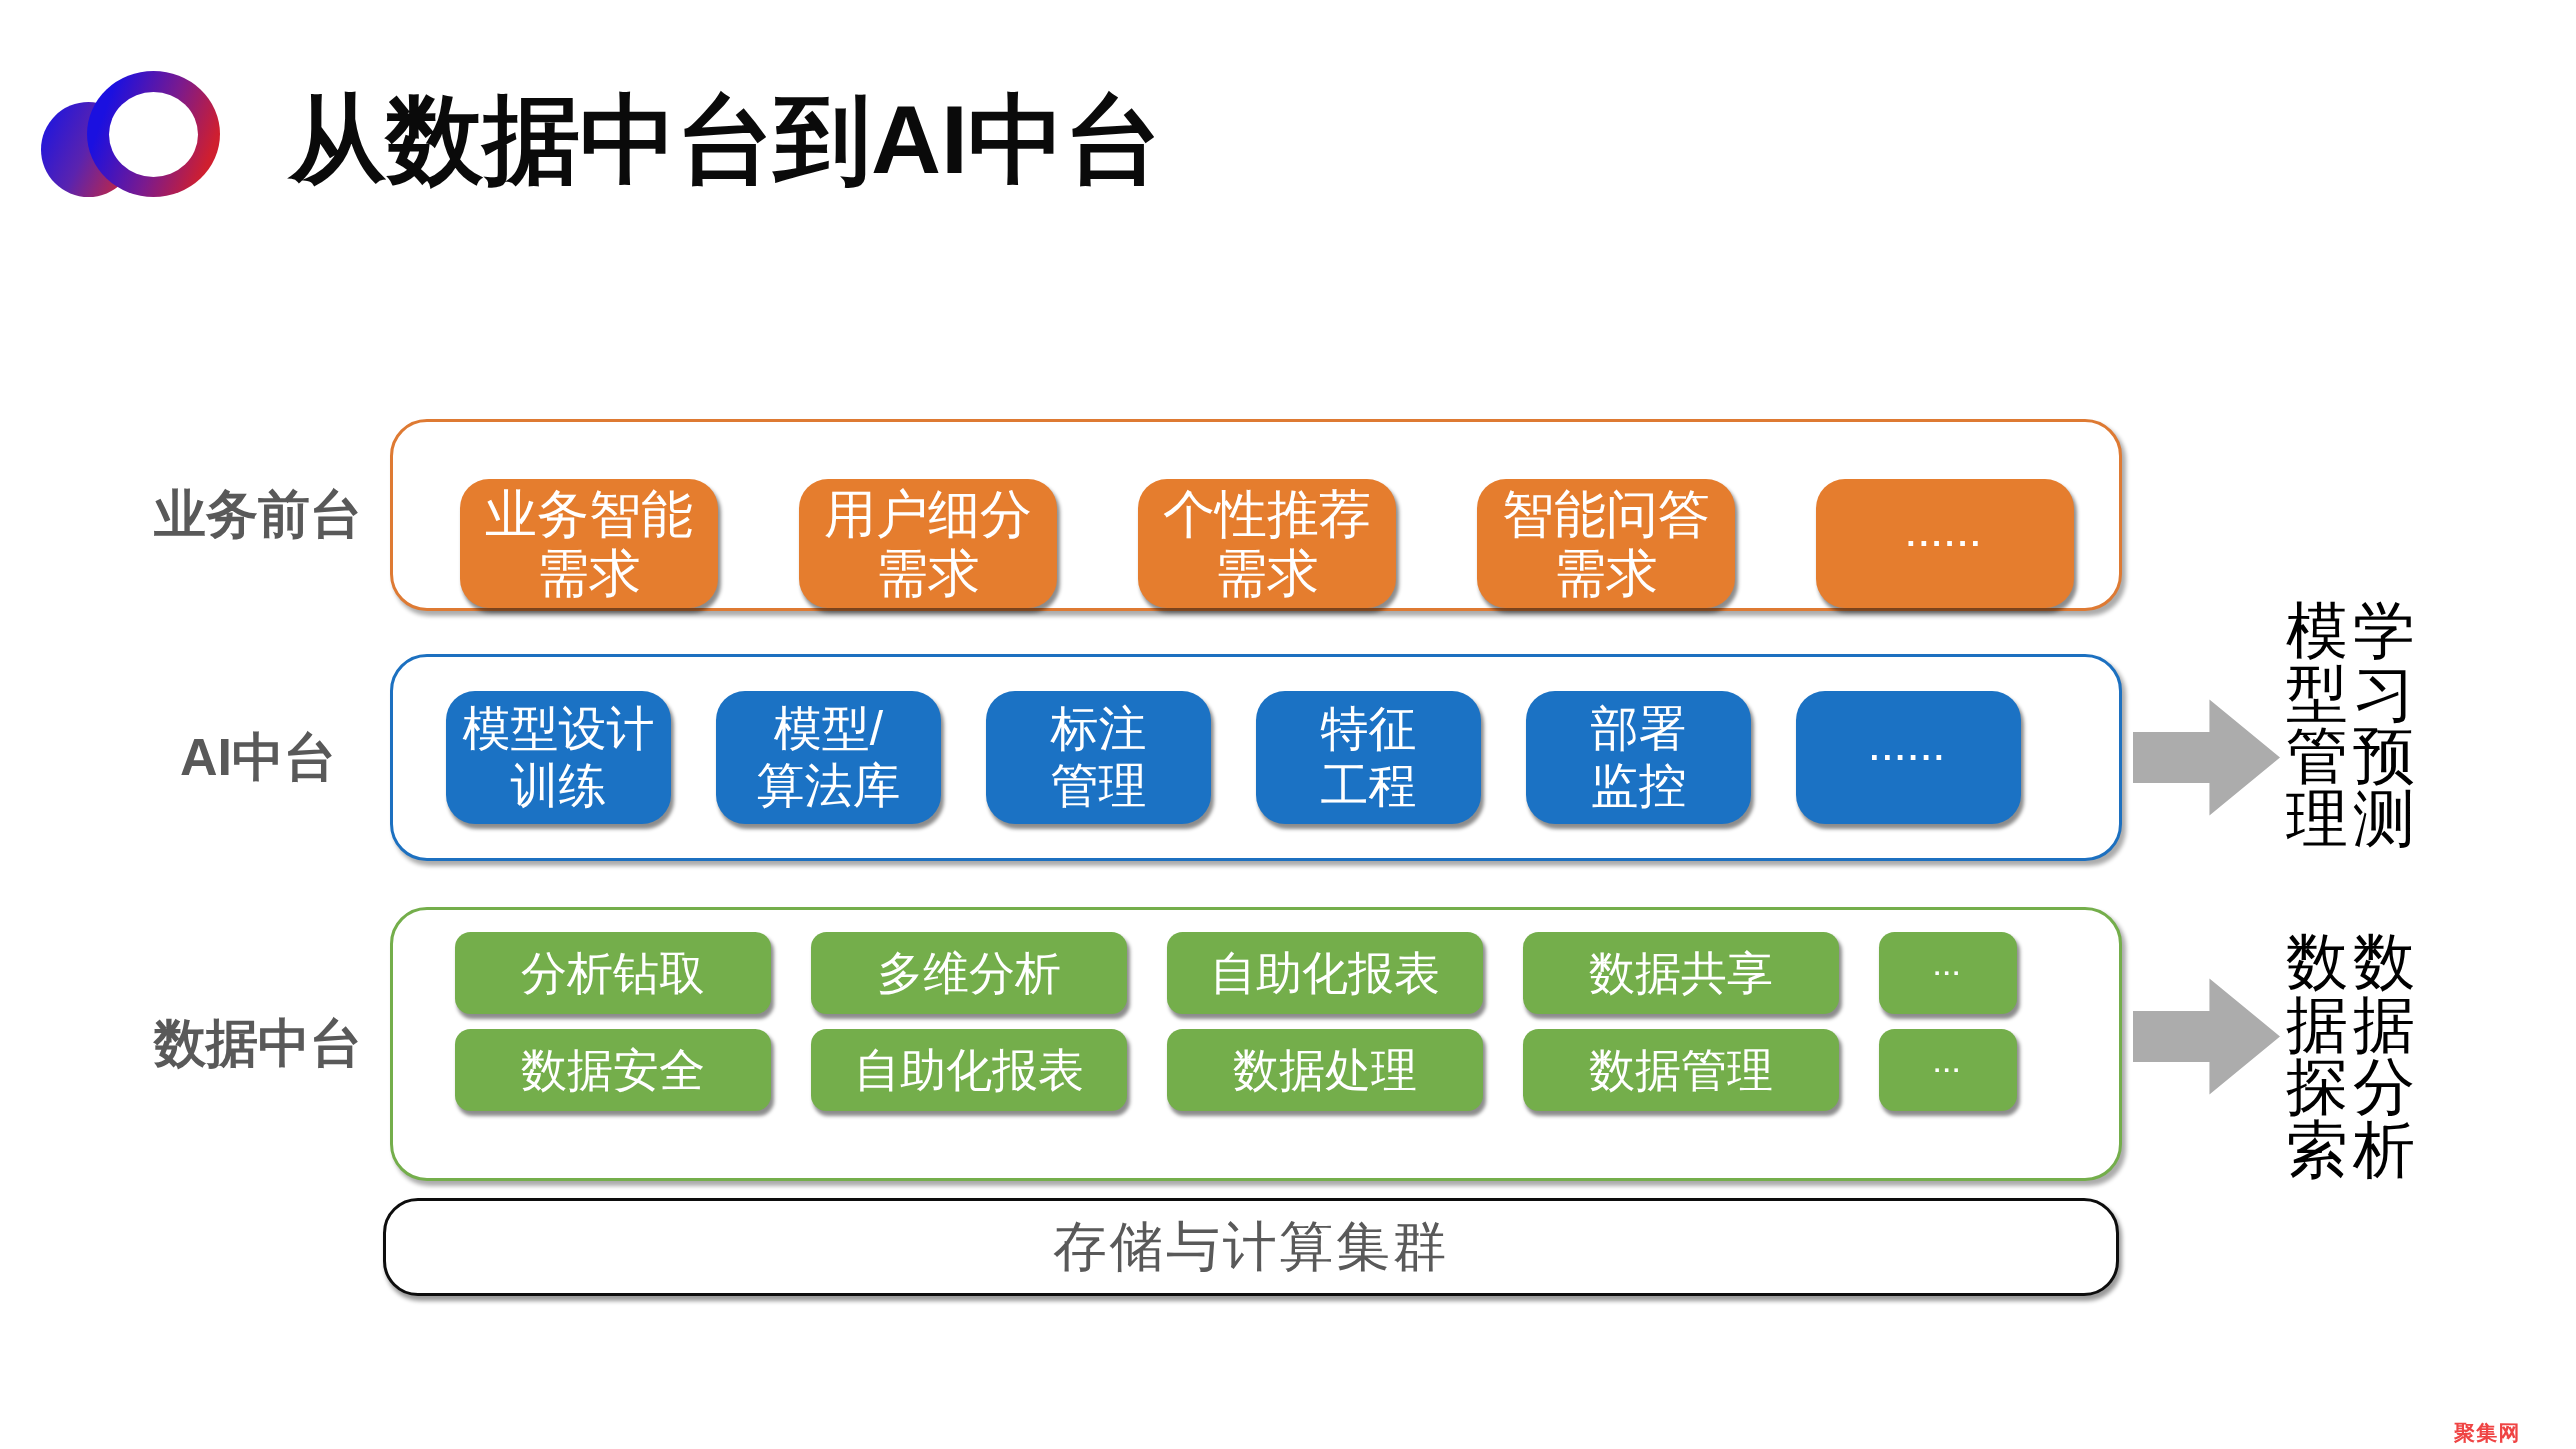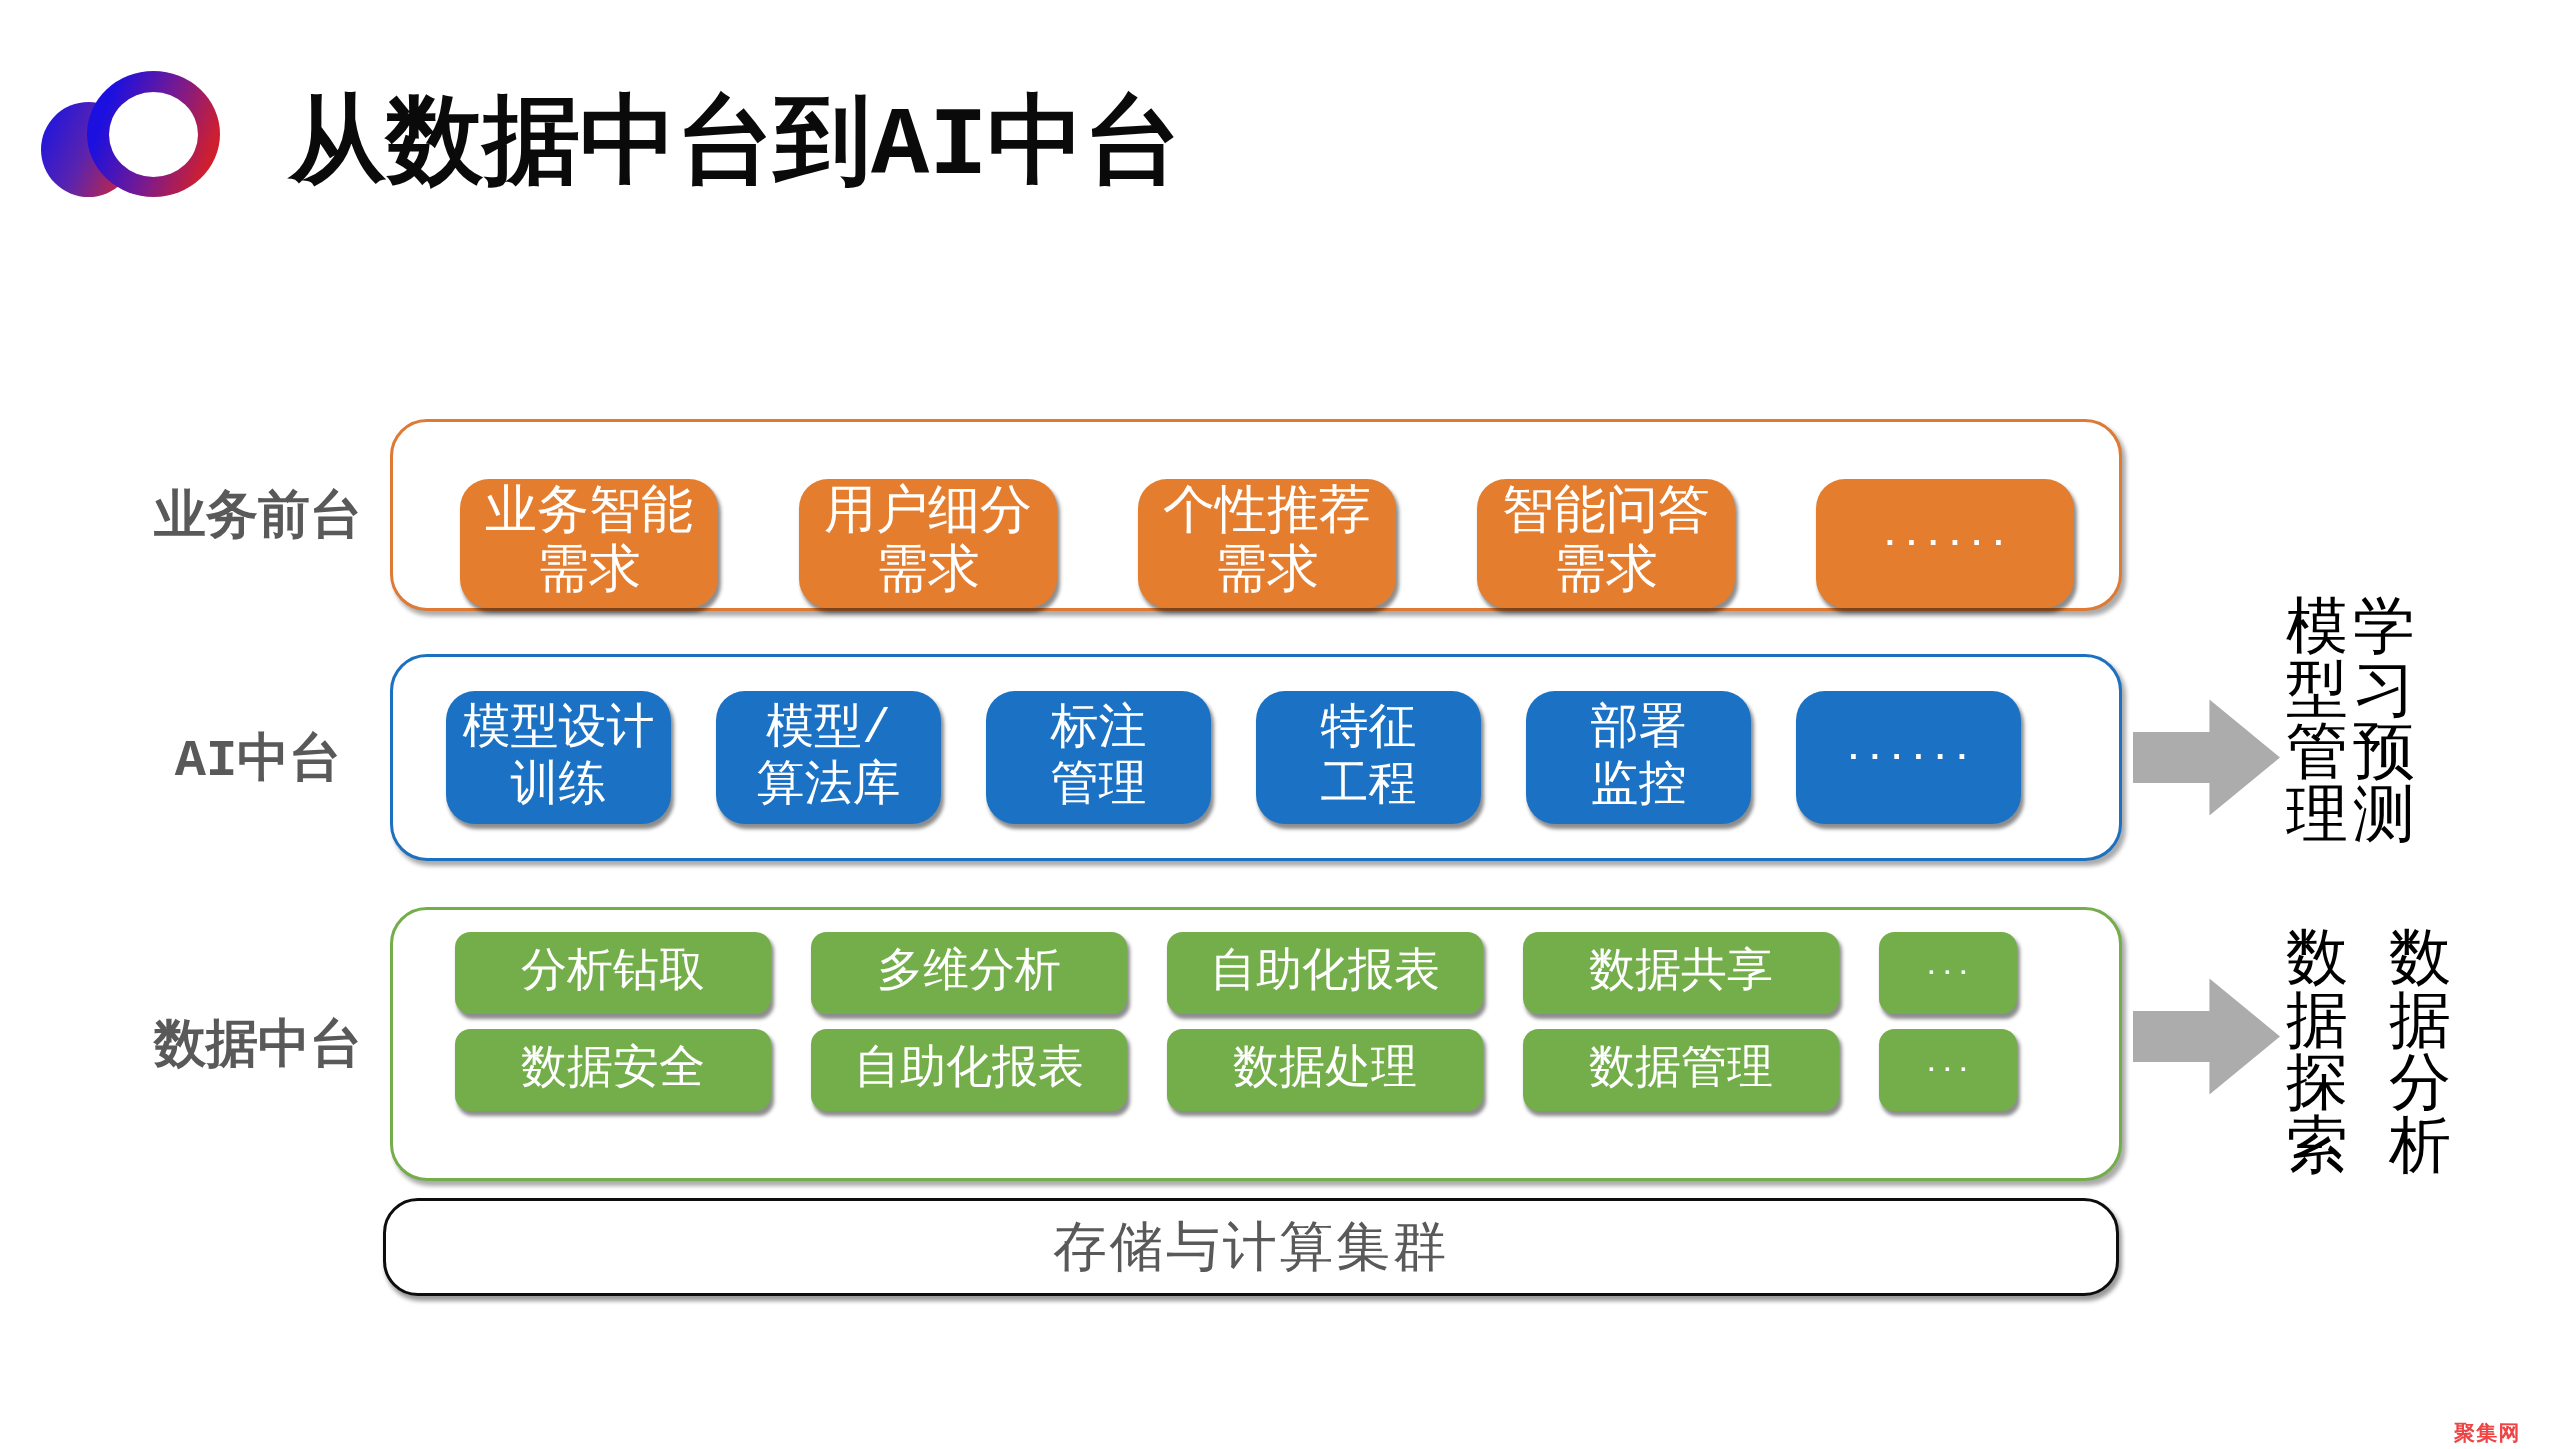--- a/index.html
+++ b/index.html
@@ -1,18 +1,18 @@
 <!DOCTYPE html>
 <html style="font-size:10.3px"><head>
 <meta charset="utf-8">
 <style>
   html,body { margin:0; padding:0; background:#ffffff; }
   #canvas {
     position:relative; width:2576px; height:1449px; background:#ffffff;
-    font-family:Liberation Mono, monospace; overflow:hidden;
+    font-family:Liberation Sans, sans-serif; overflow:hidden;
   }
 
   
   .logo { position:absolute; left:39px; top:68px; width:193px; height:138px; }
   .logo-disc {
     position:absolute; left:1.9px; top:34px; width:95px; height:95px; border-radius:50%;
     background:linear-gradient(115deg,#2517d9 12%,#5b23ae 48%,#c22743 88%);
   }
   .logo-ring {
     position:absolute; left:48px; top:3.2px; width:133px; height:126px; border-radius:50%;
@@ -88,21 +88,21 @@
   }
   #arrow-ai   { left:2133px; top:697px; }
   #arrow-data { left:2133px; top:976px; }
   .vcol {
     position:absolute; width:64px; font-size:62px; line-height:1.01; color:#000000;
     word-break:break-all; text-align:center;
   }
   #vcol-ai-1   { left:2285px; top:600px; }
   #vcol-ai-2   { left:2352px; top:600px; }
   #vcol-data-1 { left:2285px; top:931px; }
-  #vcol-data-2 { left:2352px; top:931px;margin-left:36px; }
+  #vcol-data-2 { left:2352px; top:931px; }
 
   
   .watermark {
     position:absolute; left:2454px; top:1419px;
     font-size:21px; font-weight:bold; color:#ef4444; letter-spacing:1.3px; white-space:nowrap;
   }
 </style>
 </head>
 <body>
 

